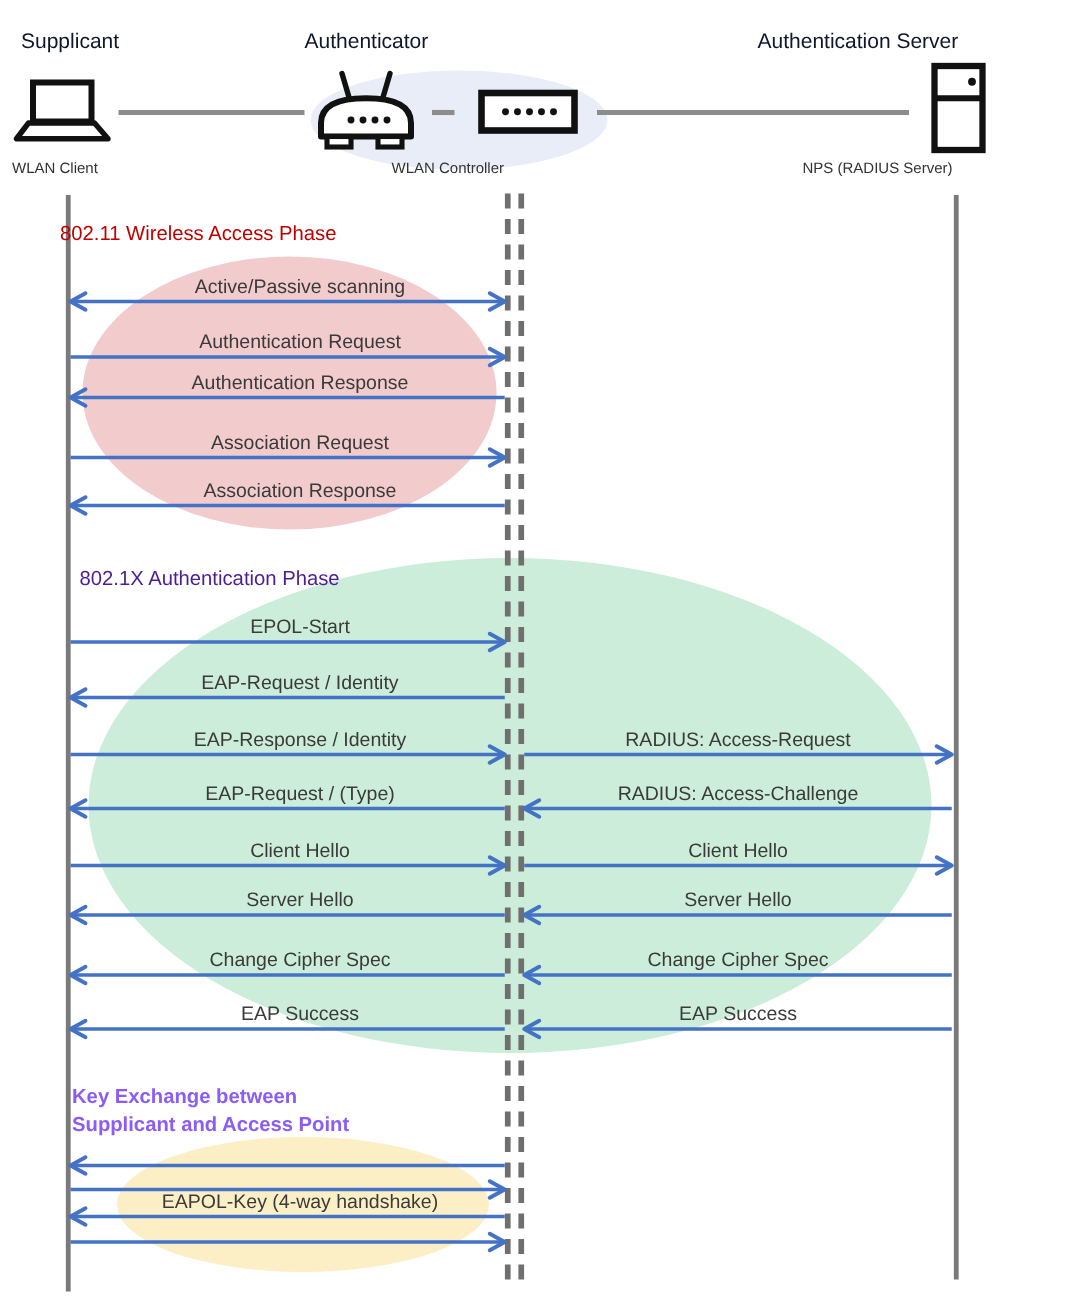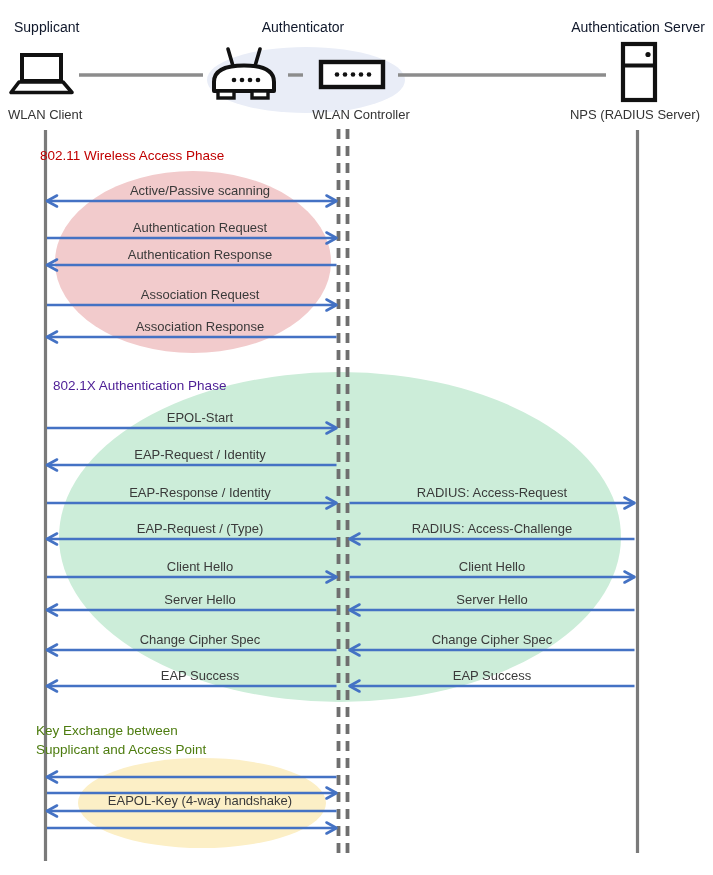--- a/index.html
+++ b/index.html
@@ -2,23 +2,23 @@
 <html><head>
 <meta charset="utf-8">
 <style>
   html,body{margin:0;padding:0;background:#ffffff;}
   #stage{
     position:relative;width:713px;height:875px;background:#ffffff;overflow:hidden;
     font-family:"Liberation Sans", sans-serif;color:#2f2f2f;
   }
   .abs{position:absolute;}
   .role-label{font-size:14px;color:#0f172a;}
-  .device-label{font-size:13px;color:#333333;}
-  .center{text-align:center;}
-  .right{text-align:right;}
+  .device-label{font-size:10px;color:#333333;}
+  .center{}
+  .right{}
   .phase-title{font-size:13.5px;line-height:19px;text-align:left;}
   svg{display:block;}
 </style>
 </head>
 <body>
 
 <div id="stage">
 
   <svg id="diagram-svg" class="abs" style="left:0;top:0;" width="713" height="875">
       <ellipse cx="193" cy="262" rx="138" ry="91" fill="#F2CBCC"></ellipse>
@@ -136,18 +136,18 @@
     <line x1="6" y1="25.5" x2="38" y2="25.5" stroke="#111111" stroke-width="4"></line>
     <circle cx="31" cy="14.5" r="2.6" fill="#111111"></circle>
   </svg>
 
   <div class="abs device-label" style="left:8px;top:107px;">WLAN Client</div>
   <div class="abs device-label center" style="left:261px;top:107px;width:200px;">WLAN Controller</div>
   <div class="abs device-label center" style="left:535px;top:107px;width:200px;">NPS (RADIUS Server)</div>
 
   <div class="abs phase-title" style="left: 40px; top: 146px; width: 300px; color: rgb(192, 0, 0);">802.11 Wireless Access Phase</div>
   <div class="abs phase-title" style="left: 53px; top: 376px; width: 300px; color: #4c1d95;">802.1X Authentication Phase</div>
-  <div class="abs phase-title" style="left: 36px; top: 721px; width: 300px; color: #4d7c0f;">
+  <div class="abs phase-title" style="left: 48px; top: 721px; width: 300px; color: #8b5cf6; font-weight: bold;">
     <div>Key Exchange between</div>
     <div>Supplicant and Access Point</div>
   </div>
 
 </div>
 
 </body></html>

